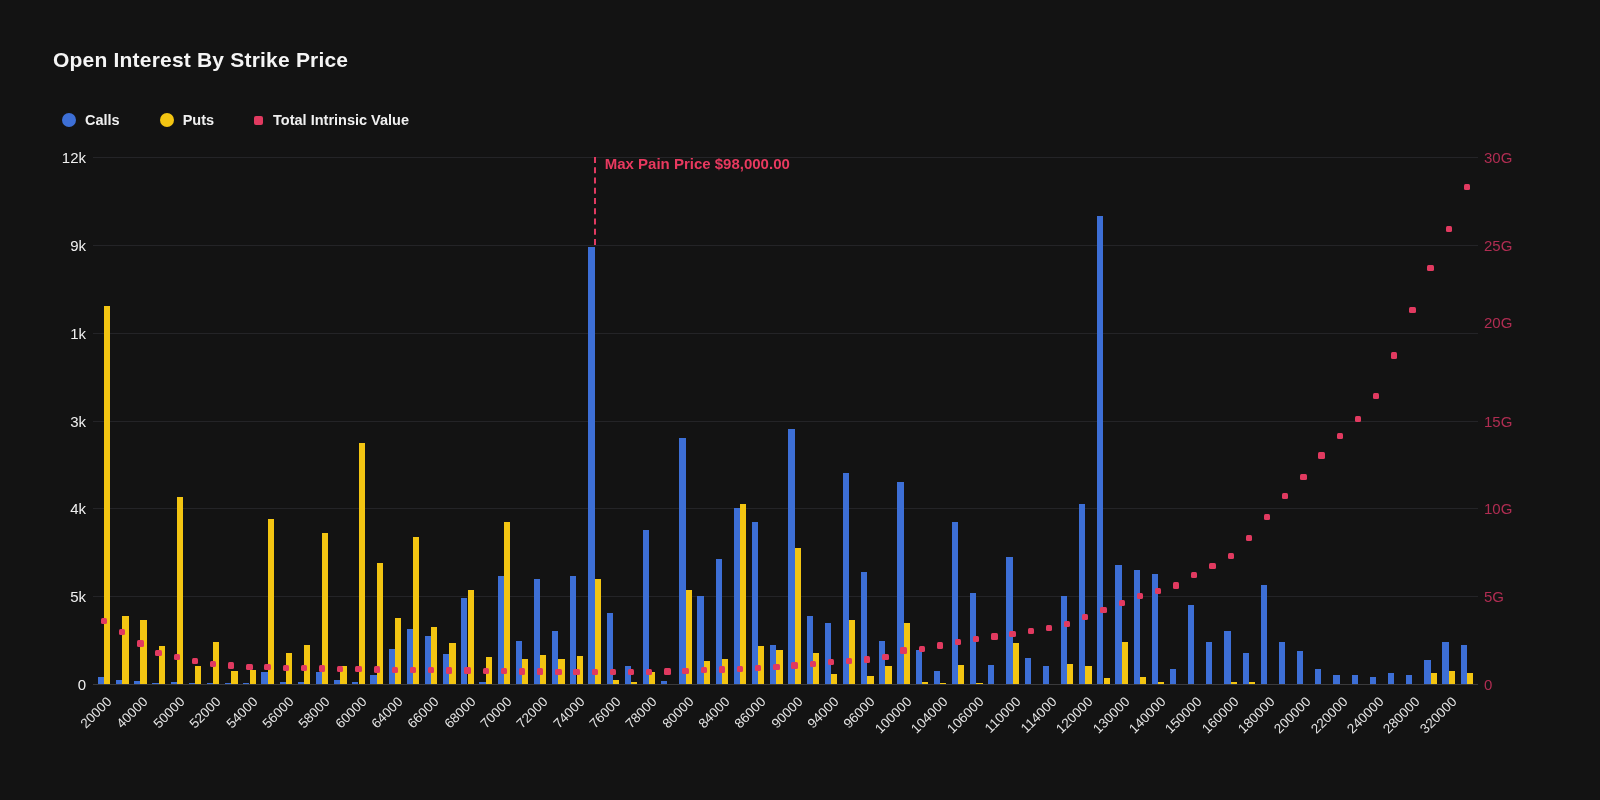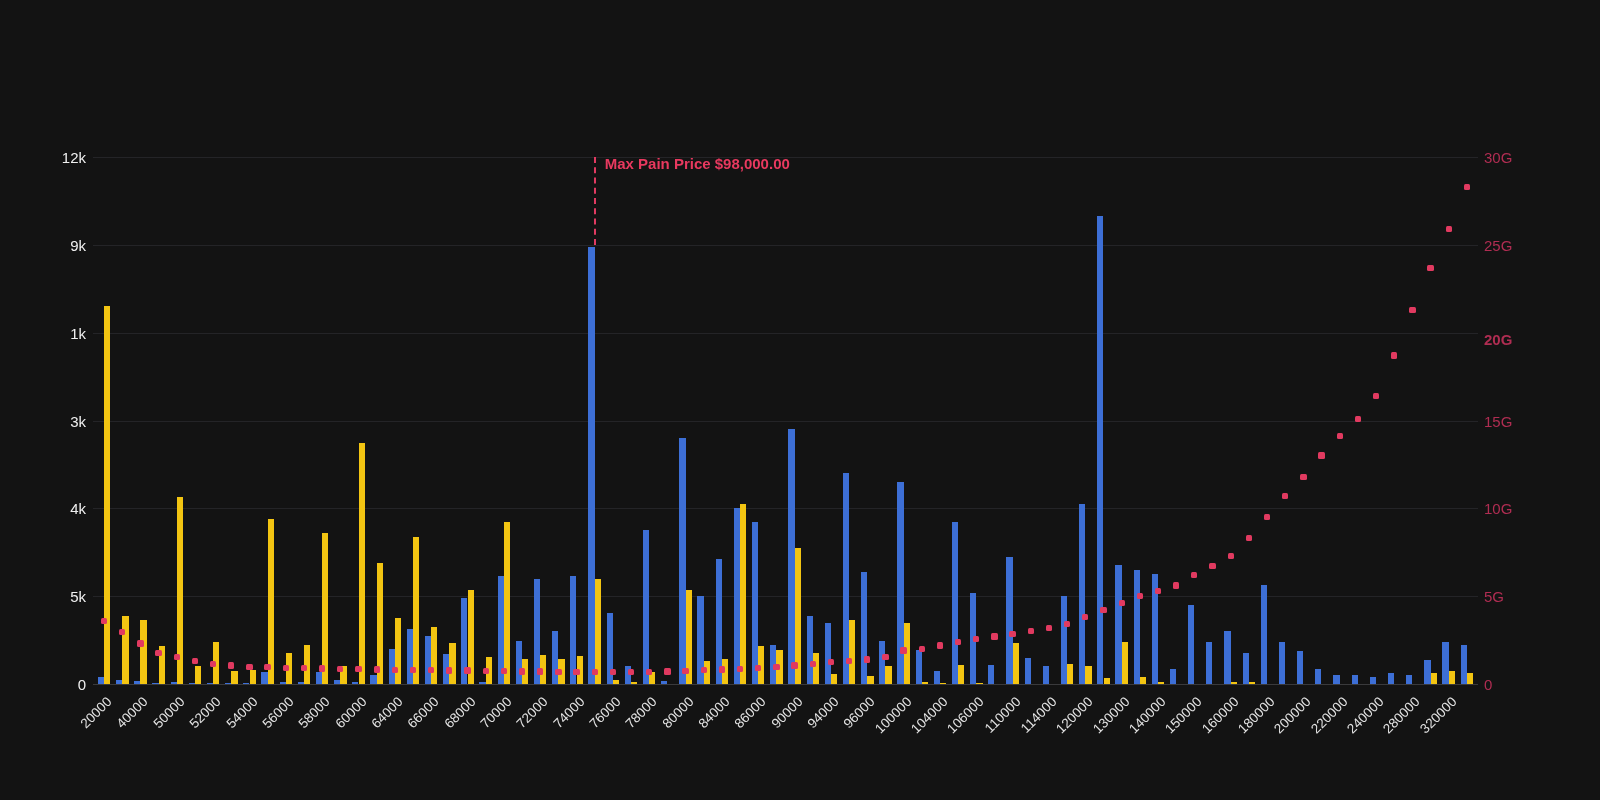--- a/index.html
+++ b/index.html
@@ -19,42 +19,57 @@
   .tiv-dot{position:absolute;width:6.4px;height:6.4px;border-radius:1.5px;}
   .xlab{position:absolute;width:110px;text-align:right;font-size:13.5px;color:#e3e3e3;
     transform:rotate(-45deg);transform-origin:100% 0;}
   .maxpain-line{position:absolute;width:0;border-left:2px dashed #e13a60;}
   .maxpain-label{position:absolute;font-size:15px;font-weight:bold;color:#e8395f;white-space:nowrap;}
 </style>
 </head>
 <body>
 
 <div id="chart-root">
-
+  <div class="title">Open Interest By Strike Price</div>
+
+  <div class="legend">
+    <div class="legend-item">
+      <span class="legend-swatch circle" style="background: rgb(61, 111, 214);"></span>
+      <span class="legend-label">Calls</span>
+    </div>
+    <div class="legend-item">
+      <span class="legend-swatch circle" style="background: rgb(243, 197, 18);"></span>
+      <span class="legend-label">Puts</span>
+    </div>
+    <div class="legend-item">
+      <span class="legend-swatch square" style="background: rgb(225, 58, 96);"></span>
+      <span class="legend-label">Total Intrinsic Value</span>
+    </div>
+  </div>
 
   <div id="plot">
       <div class="gridline zero" style="left: 93px; top: 684px; width: 1385px;"></div>
       <div class="ytick" style="left: 26px; top: 684px;">0</div>
       <div class="gridline" style="left: 93px; top: 596.2px; width: 1385px;"></div>
       <div class="ytick" style="left: 26px; top: 596.2px;">5k</div>
       <div class="gridline" style="left: 93px; top: 508.3px; width: 1385px;"></div>
       <div class="ytick" style="left: 26px; top: 508.3px;">4k</div>
       <div class="gridline" style="left: 93px; top: 420.5px; width: 1385px;"></div>
       <div class="ytick" style="left: 26px; top: 420.5px;">3k</div>
       <div class="gridline" style="left: 93px; top: 332.7px; width: 1385px;"></div>
       <div class="ytick" style="left: 26px; top: 332.7px;">1k</div>
       <div class="gridline" style="left: 93px; top: 244.8px; width: 1385px;"></div>
       <div class="ytick" style="left: 26px; top: 244.8px;">9k</div>
       <div class="gridline" style="left: 93px; top: 157px; width: 1385px;"></div>
       <div class="ytick" style="left: 26px; top: 157px;">12k</div>
       <div class="ytick-r" style="left: 1484px; top: 684px;">0</div>
       <div class="ytick-r" style="left: 1484px; top: 596.2px;">5G</div>
       <div class="ytick-r" style="left: 1484px; top: 508.3px;">10G</div>
       <div class="ytick-r" style="left: 1484px; top: 420.5px;">15G</div>
-      <div class="ytick-r" style="left: 1484px; top: 339px; font-weight: bold;">20G</div>
+      <div class="ytick-r" style="left: 1484px; top: 322px;">20G</div>
       <div class="ytick-r" style="left: 1484px; top: 244.8px;">25G</div>
       <div class="ytick-r" style="left: 1484px; top: 157px;">30G</div>
       <div class="bar" style="left: 97.8px; top: 677.4px; width: 6.3px; height: 6.6px; background: rgb(61, 111, 214);"></div>
       <div class="bar" style="left: 104.1px; top: 306.3px; width: 6.3px; height: 377.7px; background: rgb(243, 197, 18);"></div>
       <div class="tiv-dot" style="left: 100.9px; top: 617.6px; background: rgb(225, 58, 96);"></div>
       <div class="xlab" style="left: -5.9px; top: 694px;">20000</div>
       <div class="bar" style="left: 116px; top: 679.6px; width: 6.3px; height: 4.4px; background: rgb(61, 111, 214);"></div>
       <div class="bar" style="left: 122.3px; top: 615.9px; width: 6.3px; height: 68.1px; background: rgb(243, 197, 18);"></div>
       <div class="tiv-dot" style="left: 119.1px; top: 629px; background: rgb(225, 58, 96);"></div>
       <div class="bar" style="left: 134.1px; top: 680.9px; width: 6.3px; height: 3.1px; background: rgb(61, 111, 214);"></div>

